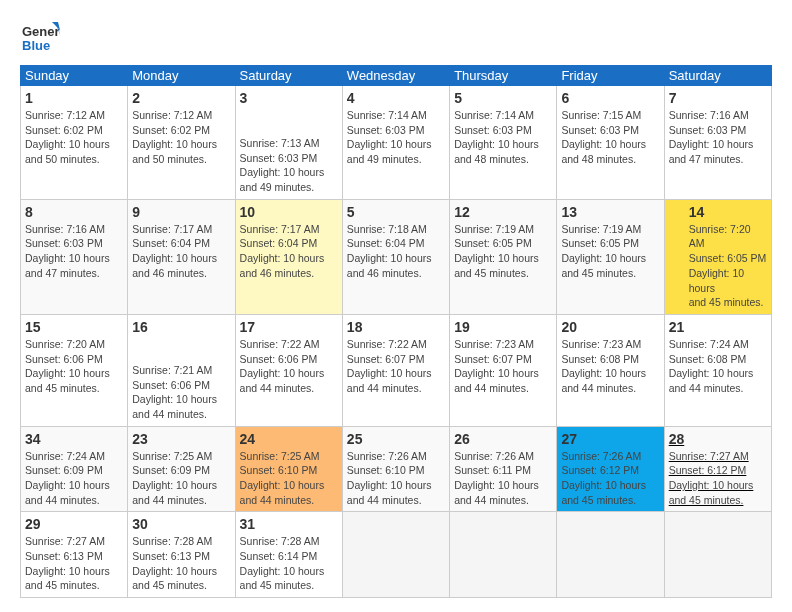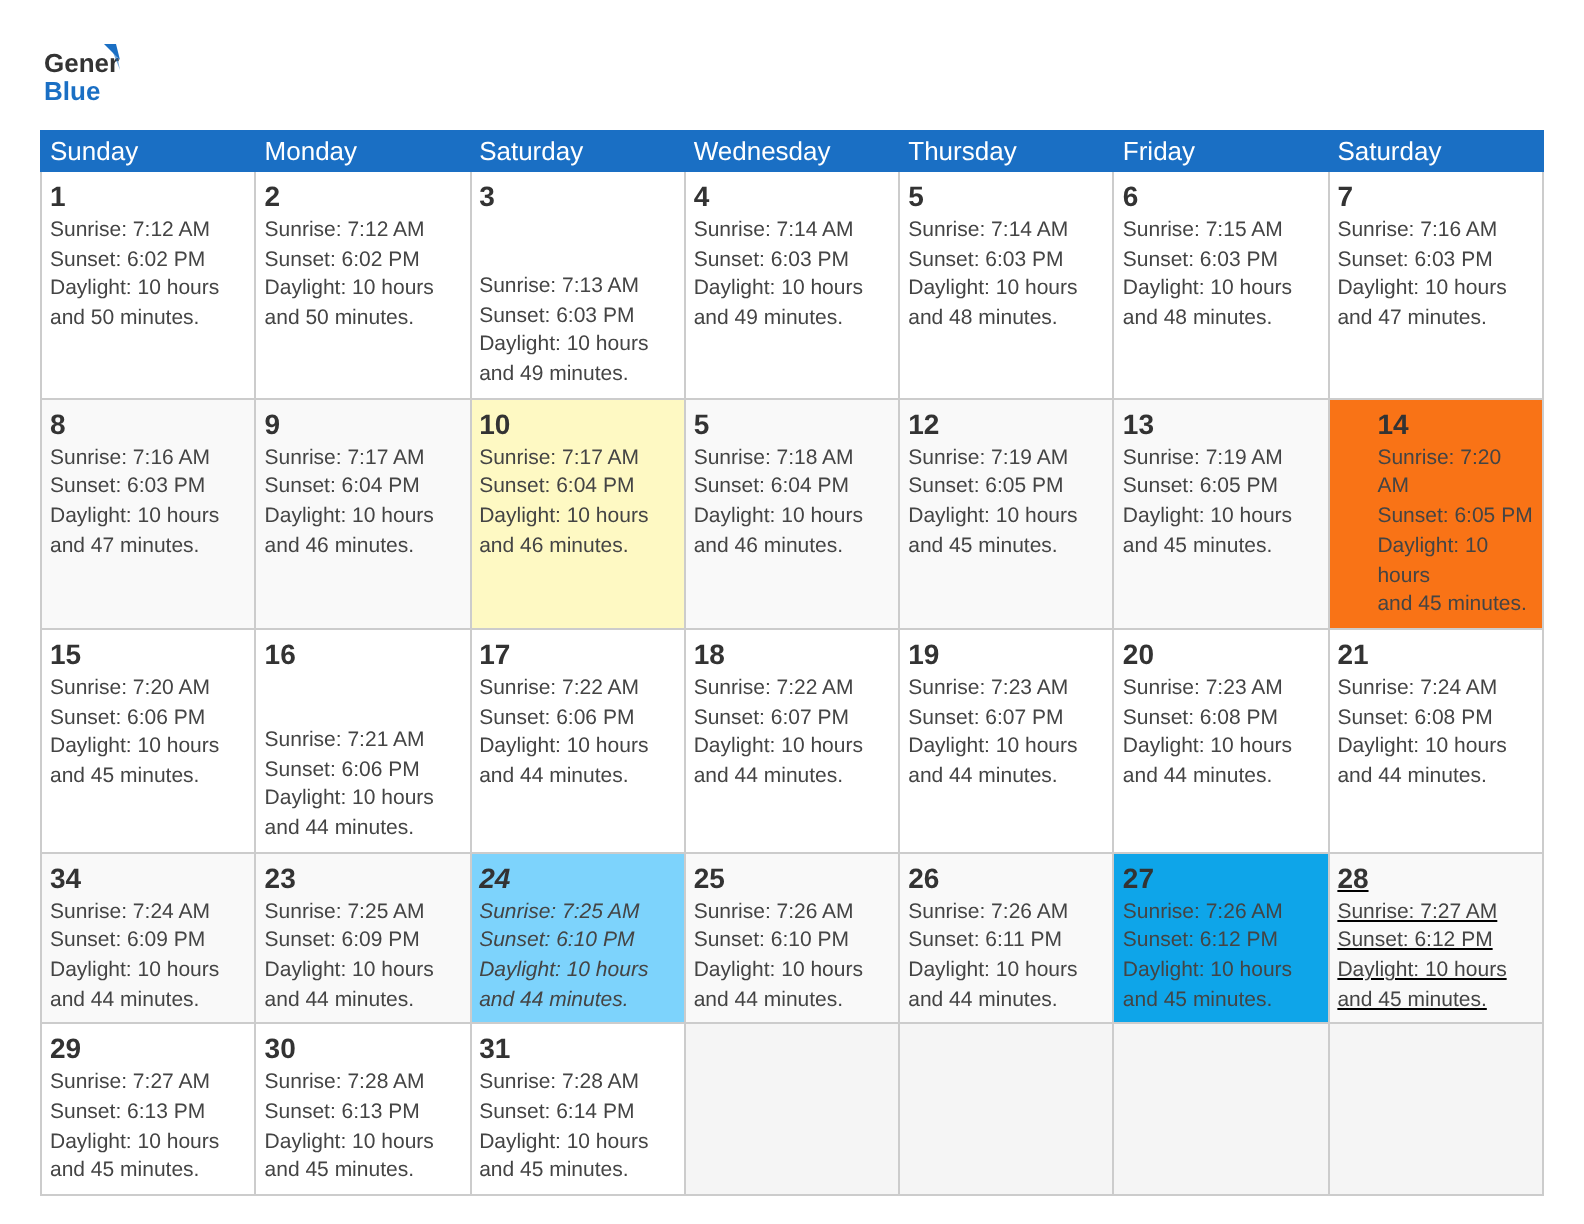--- a/index.html
+++ b/index.html
@@ -196,21 +196,21 @@
 Daylight: 10 hours
 and 45 minutes.</div>
         </td>
         <td style="background: rgb(249, 249, 249);">
           <span class="day-number">13</span>
           <div class="day-info" style="white-space: pre-line;">Sunrise: 7:19 AM
 Sunset: 6:05 PM
 Daylight: 10 hours
 and 45 minutes.</div>
         </td>
-        <td style="background: #f97316; padding-left: 24px;">
+        <td style="background: #fde047; padding-left: 24px;">
           <span class="day-number">14</span>
           <div class="day-info" style="white-space: pre-line;">Sunrise: 7:20 AM
 Sunset: 6:05 PM
 Daylight: 10 hours
 and 45 minutes.</div>
         </td>
       </tr>
       <tr>
         <td>
           <span class="day-number">15</span>
@@ -270,21 +270,21 @@
 Daylight: 10 hours
 and 44 minutes.</div>
         </td>
         <td style="background: rgb(249, 249, 249);">
           <span class="day-number">23</span>
           <div class="day-info" style="white-space: pre-line;">Sunrise: 7:25 AM
 Sunset: 6:09 PM
 Daylight: 10 hours
 and 44 minutes.</div>
         </td>
-        <td style="background: #7dd3fc; font-style: italic;">
+        <td style="background: #fdba74;">
           <span class="day-number">24</span>
           <div class="day-info" style="white-space: pre-line;">Sunrise: 7:25 AM
 Sunset: 6:10 PM
 Daylight: 10 hours
 and 44 minutes.</div>
         </td>
         <td style="background: rgb(249, 249, 249);">
           <span class="day-number">25</span>
           <div class="day-info" style="white-space: pre-line;">Sunrise: 7:26 AM
 Sunset: 6:10 PM

